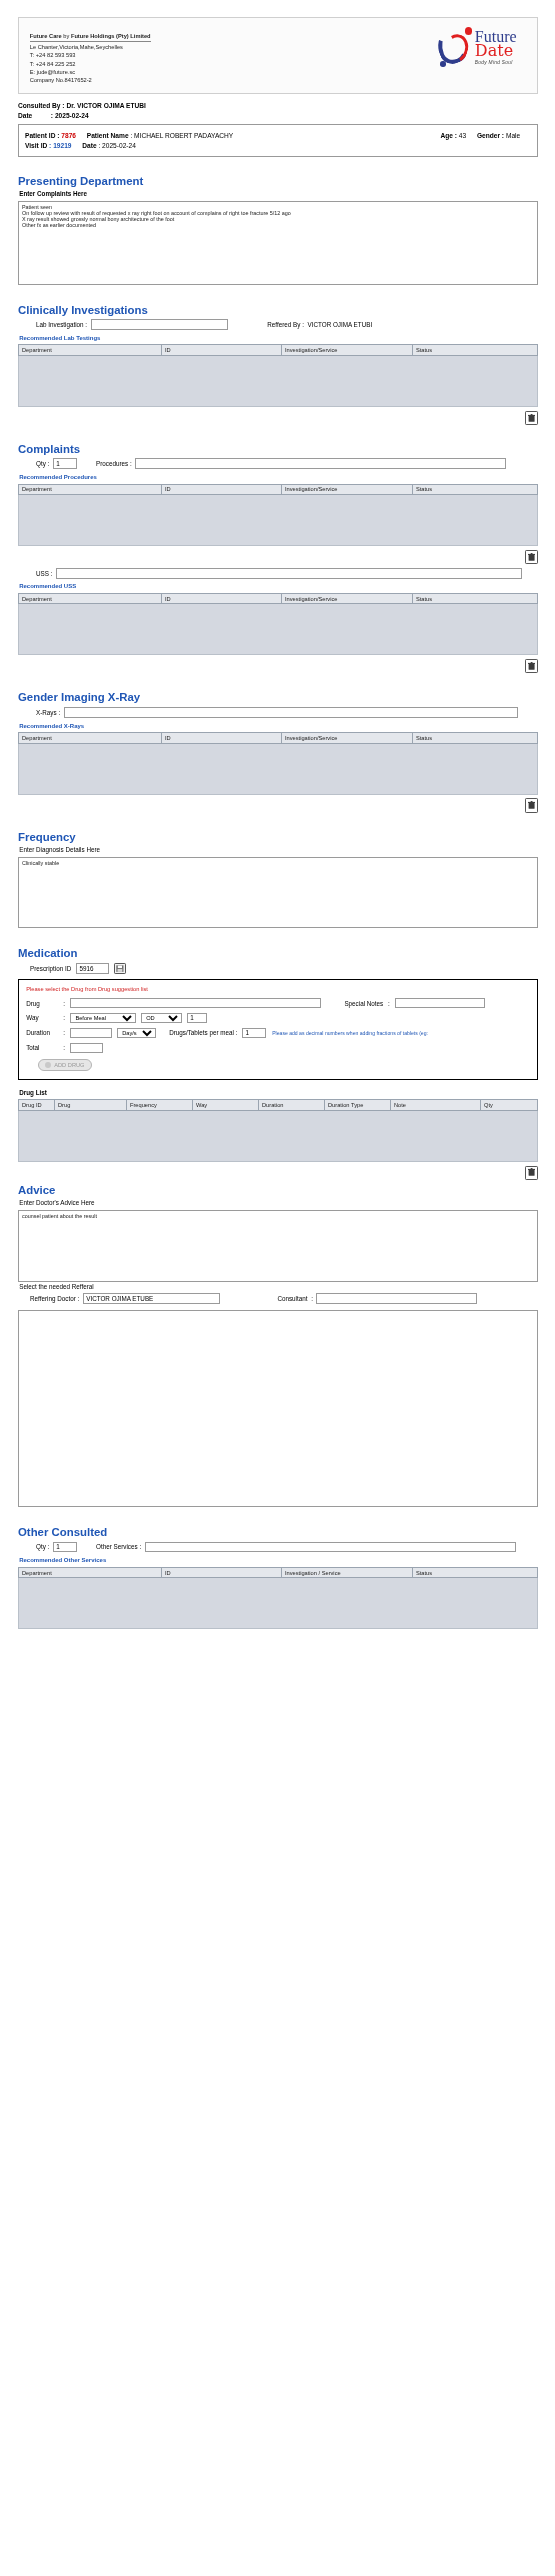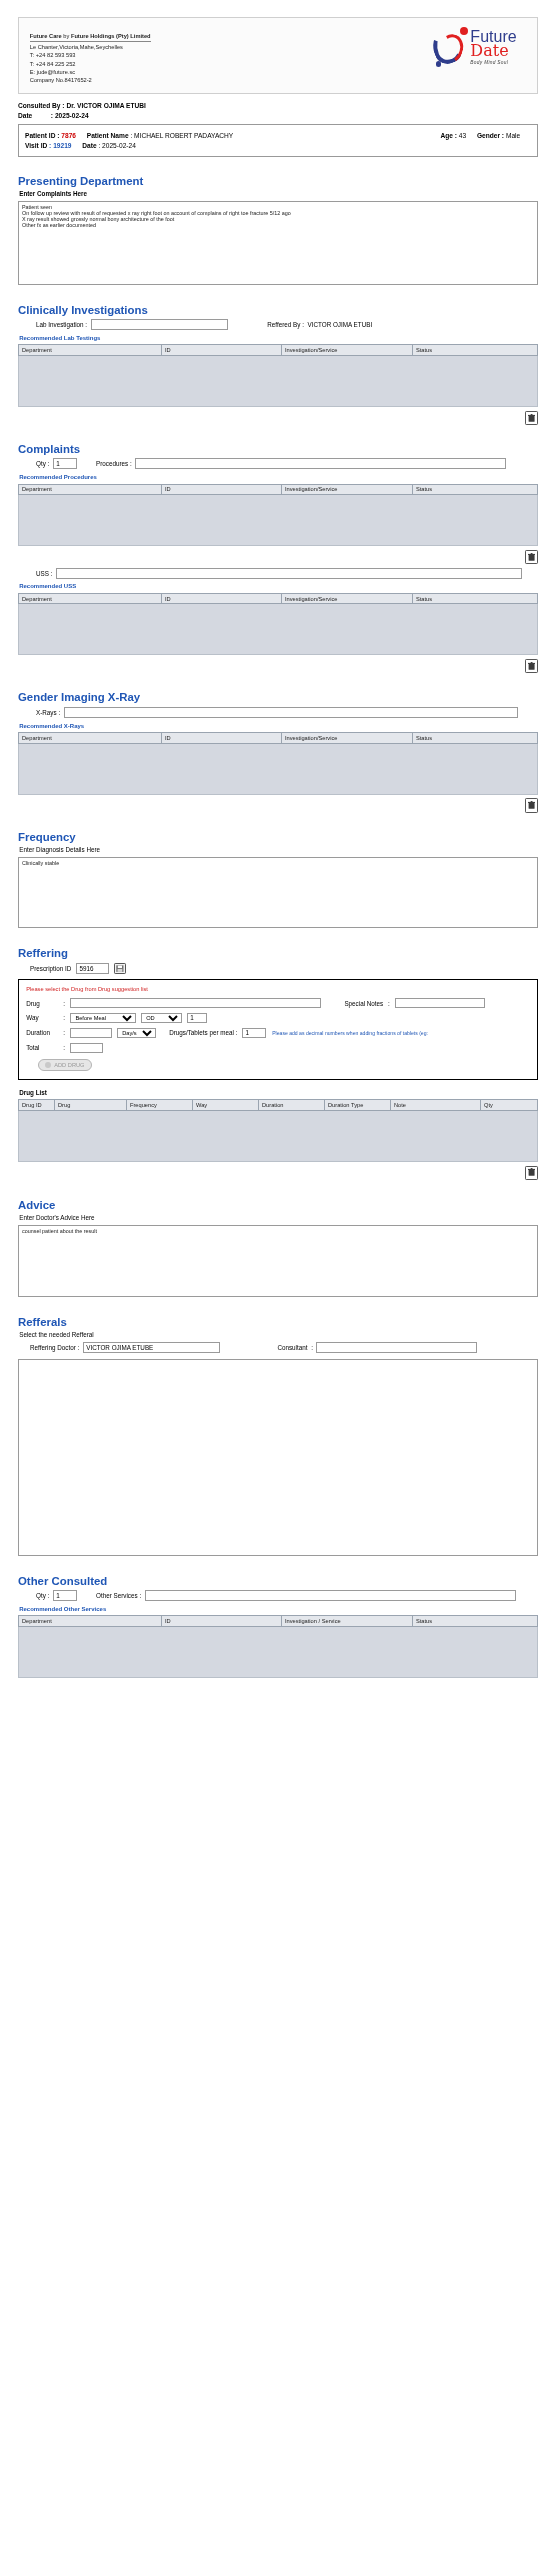--- a/index.html
+++ b/index.html
@@ -38,21 +38,21 @@
   }
   .logo-mark .swoosh-red {
     position: absolute; left: 8.4px; top: 8.4px; width: 24px; height: 29px;
     border: 3.6px solid #e02020; border-radius: 50%;
     border-left-color: transparent; border-bottom-color: transparent;
     transform: rotate(16deg);
   }
   .logo-mark .dot-red { position: absolute; right: 0px; top: 1.2px; width: 7.8px; height: 7.8px; border-radius: 50%; background: #e02020; }
   .logo-mark .dot-blue { position: absolute; left: 4.8px; bottom: 2.4px; width: 5.4px; height: 5.4px; border-radius: 50%; background: #2f3d8c; }
   .logo-text { line-height: 1; }
-  .logo-text .l1 { font-size: 16px; color: #2f3d8c; font-family: Liberation Sans, sans-serif; }
+  .logo-text .l1 { font-size: 16px; color: #2f3d8c; font-family: Liberation Serif, serif; }
   .logo-text .l2 { font-size: 16px; color: #e02020; font-family: "DejaVu Serif", serif; margin-top: -1.8px; }
   .logo-text .l3 { font-size: 4.8px; color: #444; font-style: italic; margin-top: 2.4px; letter-spacing: 0.3px; }
 
   
   .consult { margin-top: 8.4px; font-size: 6.6px; }
   .consult .row { margin: 3px 0; }
   .consult .lbl { font-weight: bold; }
   .consult .val { font-weight: bold; }
 
   
@@ -355,21 +355,21 @@
         </svg>
     </span>
   </div>
 
   
   <h2 class="section">Frequency</h2>
   <div class="sub-label">Enter Diagnosis Details Here</div>
   <textarea class="ta" rows="11" style="">Clinically stable</textarea>
 
   
-  <h2 class="section">Reffering</h2>
+  <h2 class="section">Medication</h2>
   <div class="prescription-row" style="margin:3.6px 0 4.8px 12px;">
     <span>Prescription ID</span>
     <input class="txt" style="width: 33px;" value="5916">
     <span class="save-icon">
       <svg width="7.8" height="7.2" viewBox="0 0 13 12">
           <rect x="0.5" y="0.5" width="12" height="11" fill="#6f6f6f"></rect>
           <rect x="3" y="1" width="7" height="4" fill="#ffffff"></rect>
           <rect x="2.5" y="6.5" width="8" height="5" fill="#d8d8d8"></rect>
         </svg>
     </span>
@@ -451,26 +451,25 @@
     <span class="trash">
       <svg width="7.2" height="8.4" viewBox="0 0 12 14">
           <rect x="1" y="3" width="10" height="10" rx="1" fill="#3b3b3b"></rect>
           <rect x="0" y="1.5" width="12" height="1.8" fill="#3b3b3b"></rect>
           <rect x="4.5" y="0" width="3" height="1.6" fill="#3b3b3b"></rect>
         </svg>
     </span>
   </div>
 
   
-  <h2 class="section" style="margin-top:19px">Advice</h2>
+  <h2 class="section" style="margin-top:4px">Advice</h2>
   <div class="sub-label">Enter Doctor's Advice Here</div>
   <textarea class="ta" rows="11" style="">counsel patient about the result</textarea>
 
   
-  <h2 class="section">Refferals</h2>
   <div class="sub-label">Select the needed Refferal</div>
   <div class="inline" style="margin:2.4px 0 0 12px;">
     <span class="lab">Reffering Doctor :</span>
     <input class="txt" style="width: 137px;" value="VICTOR OJIMA ETUBE">
     <span class="lab" style="margin-left:54px">Consultant</span>
     <span class="lab">:</span>
     <input class="txt" style="width: 161px;" value="">
   </div>
   <div style="margin-top:6px;">
     <textarea class="ta" rows="22" style="height: 197px;"></textarea>

